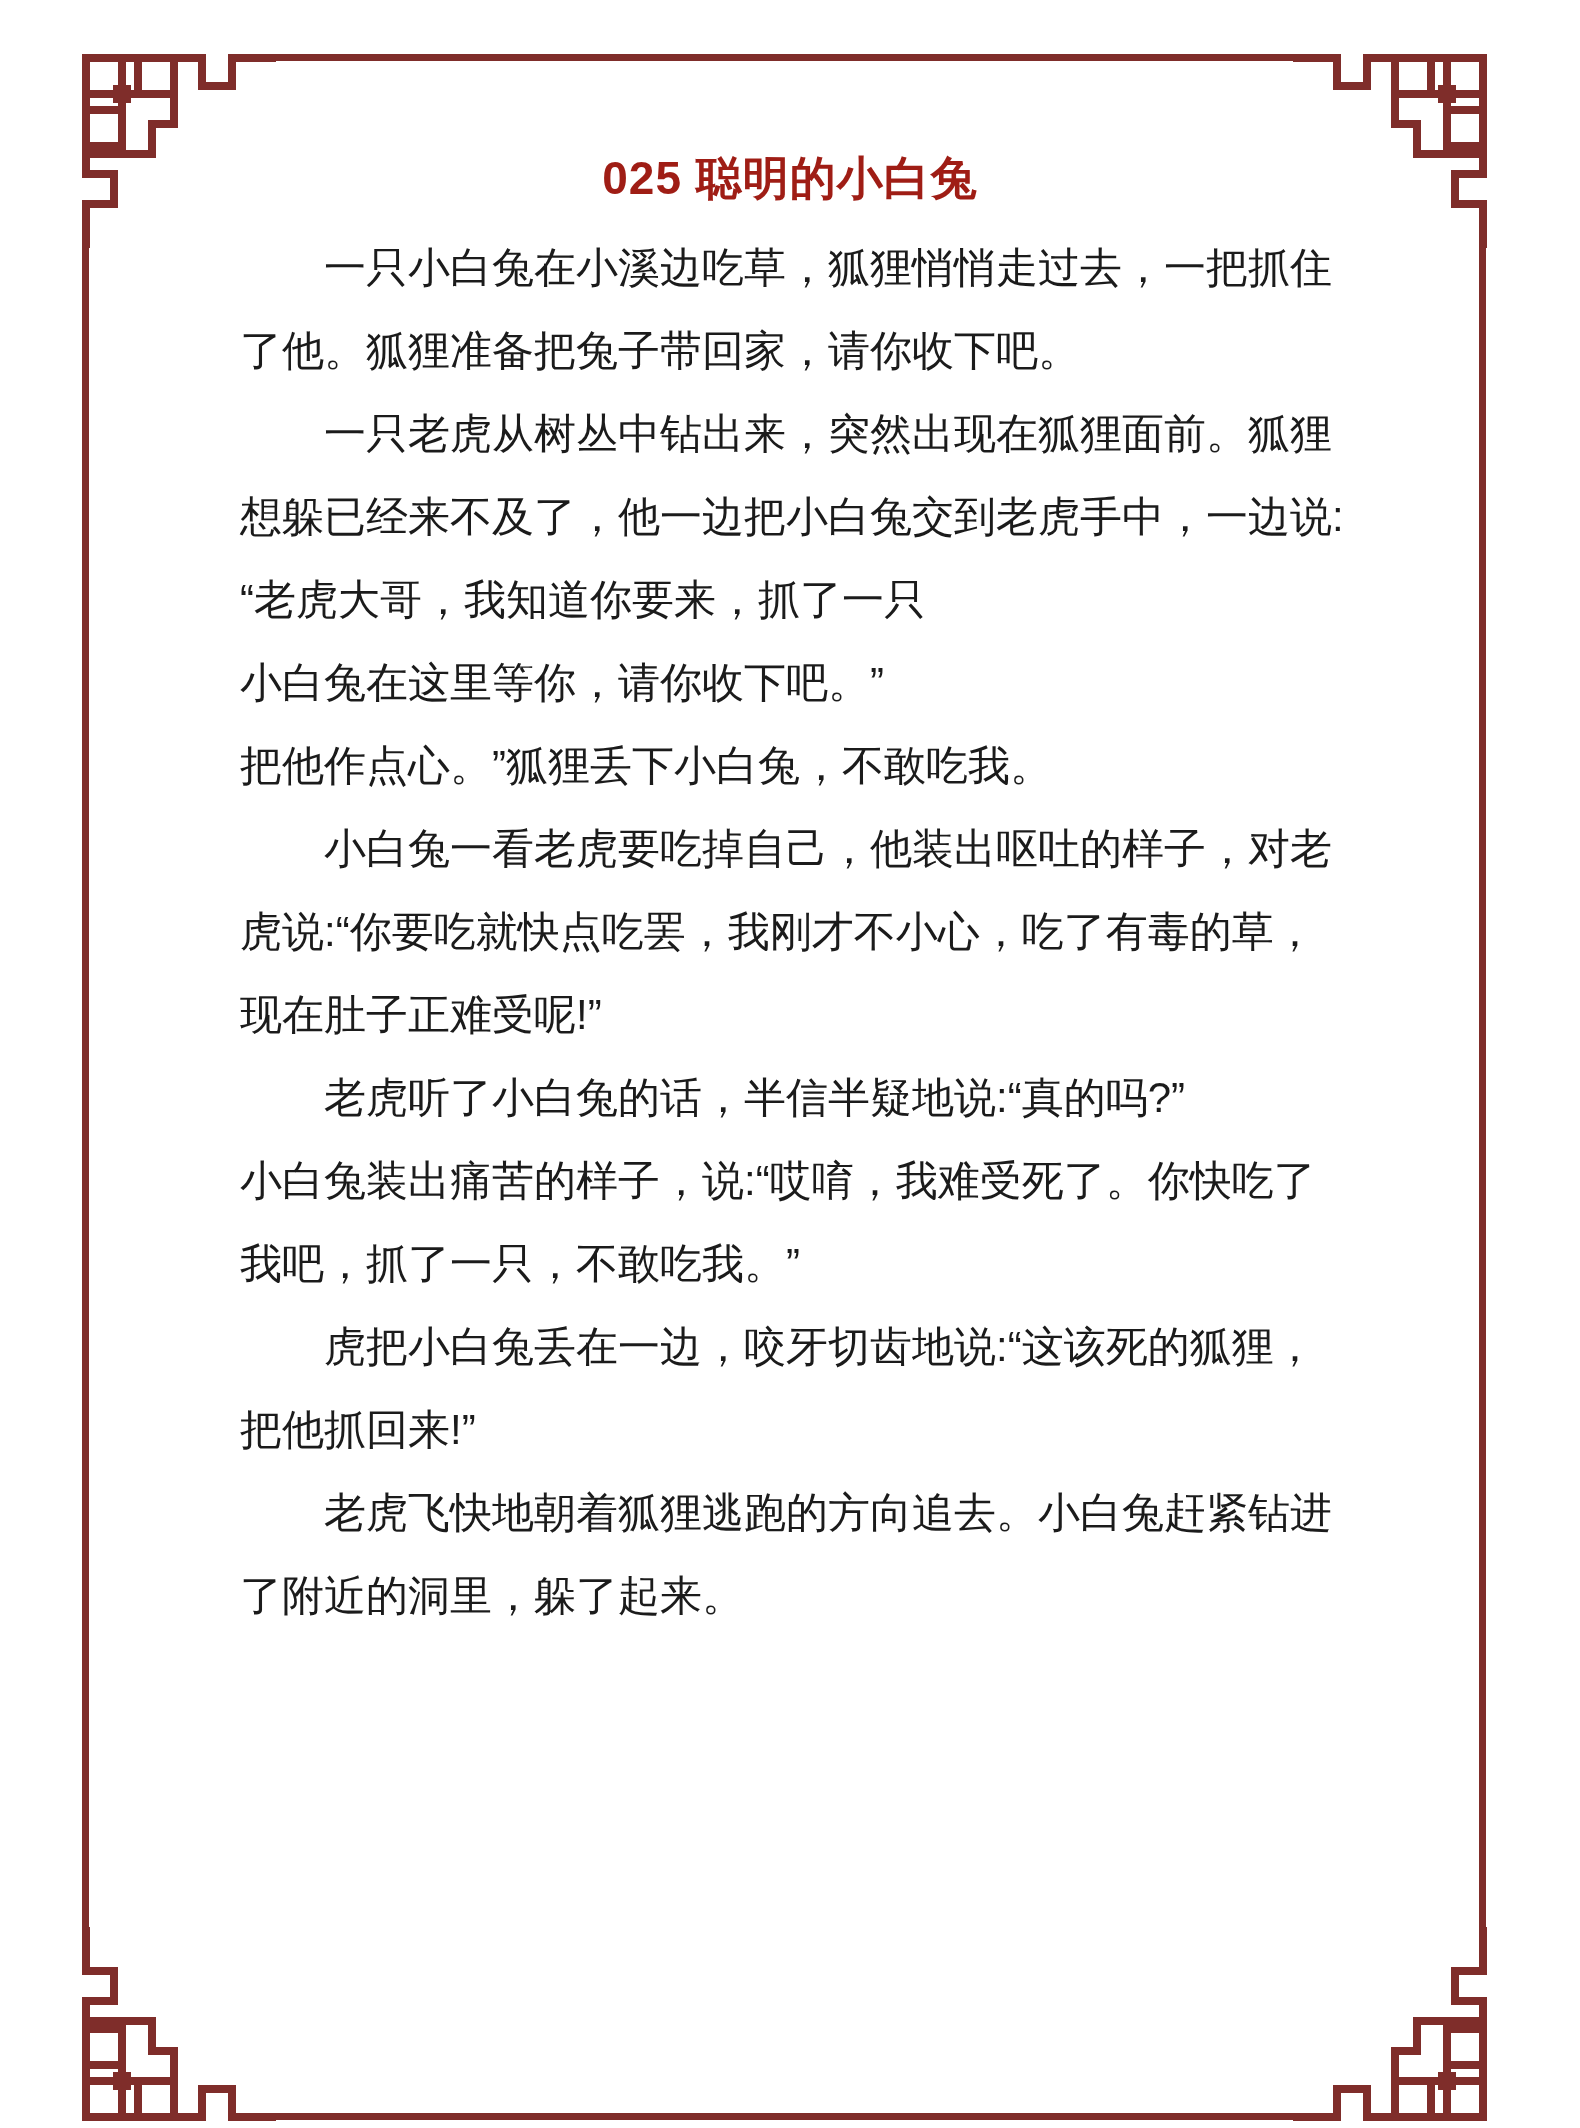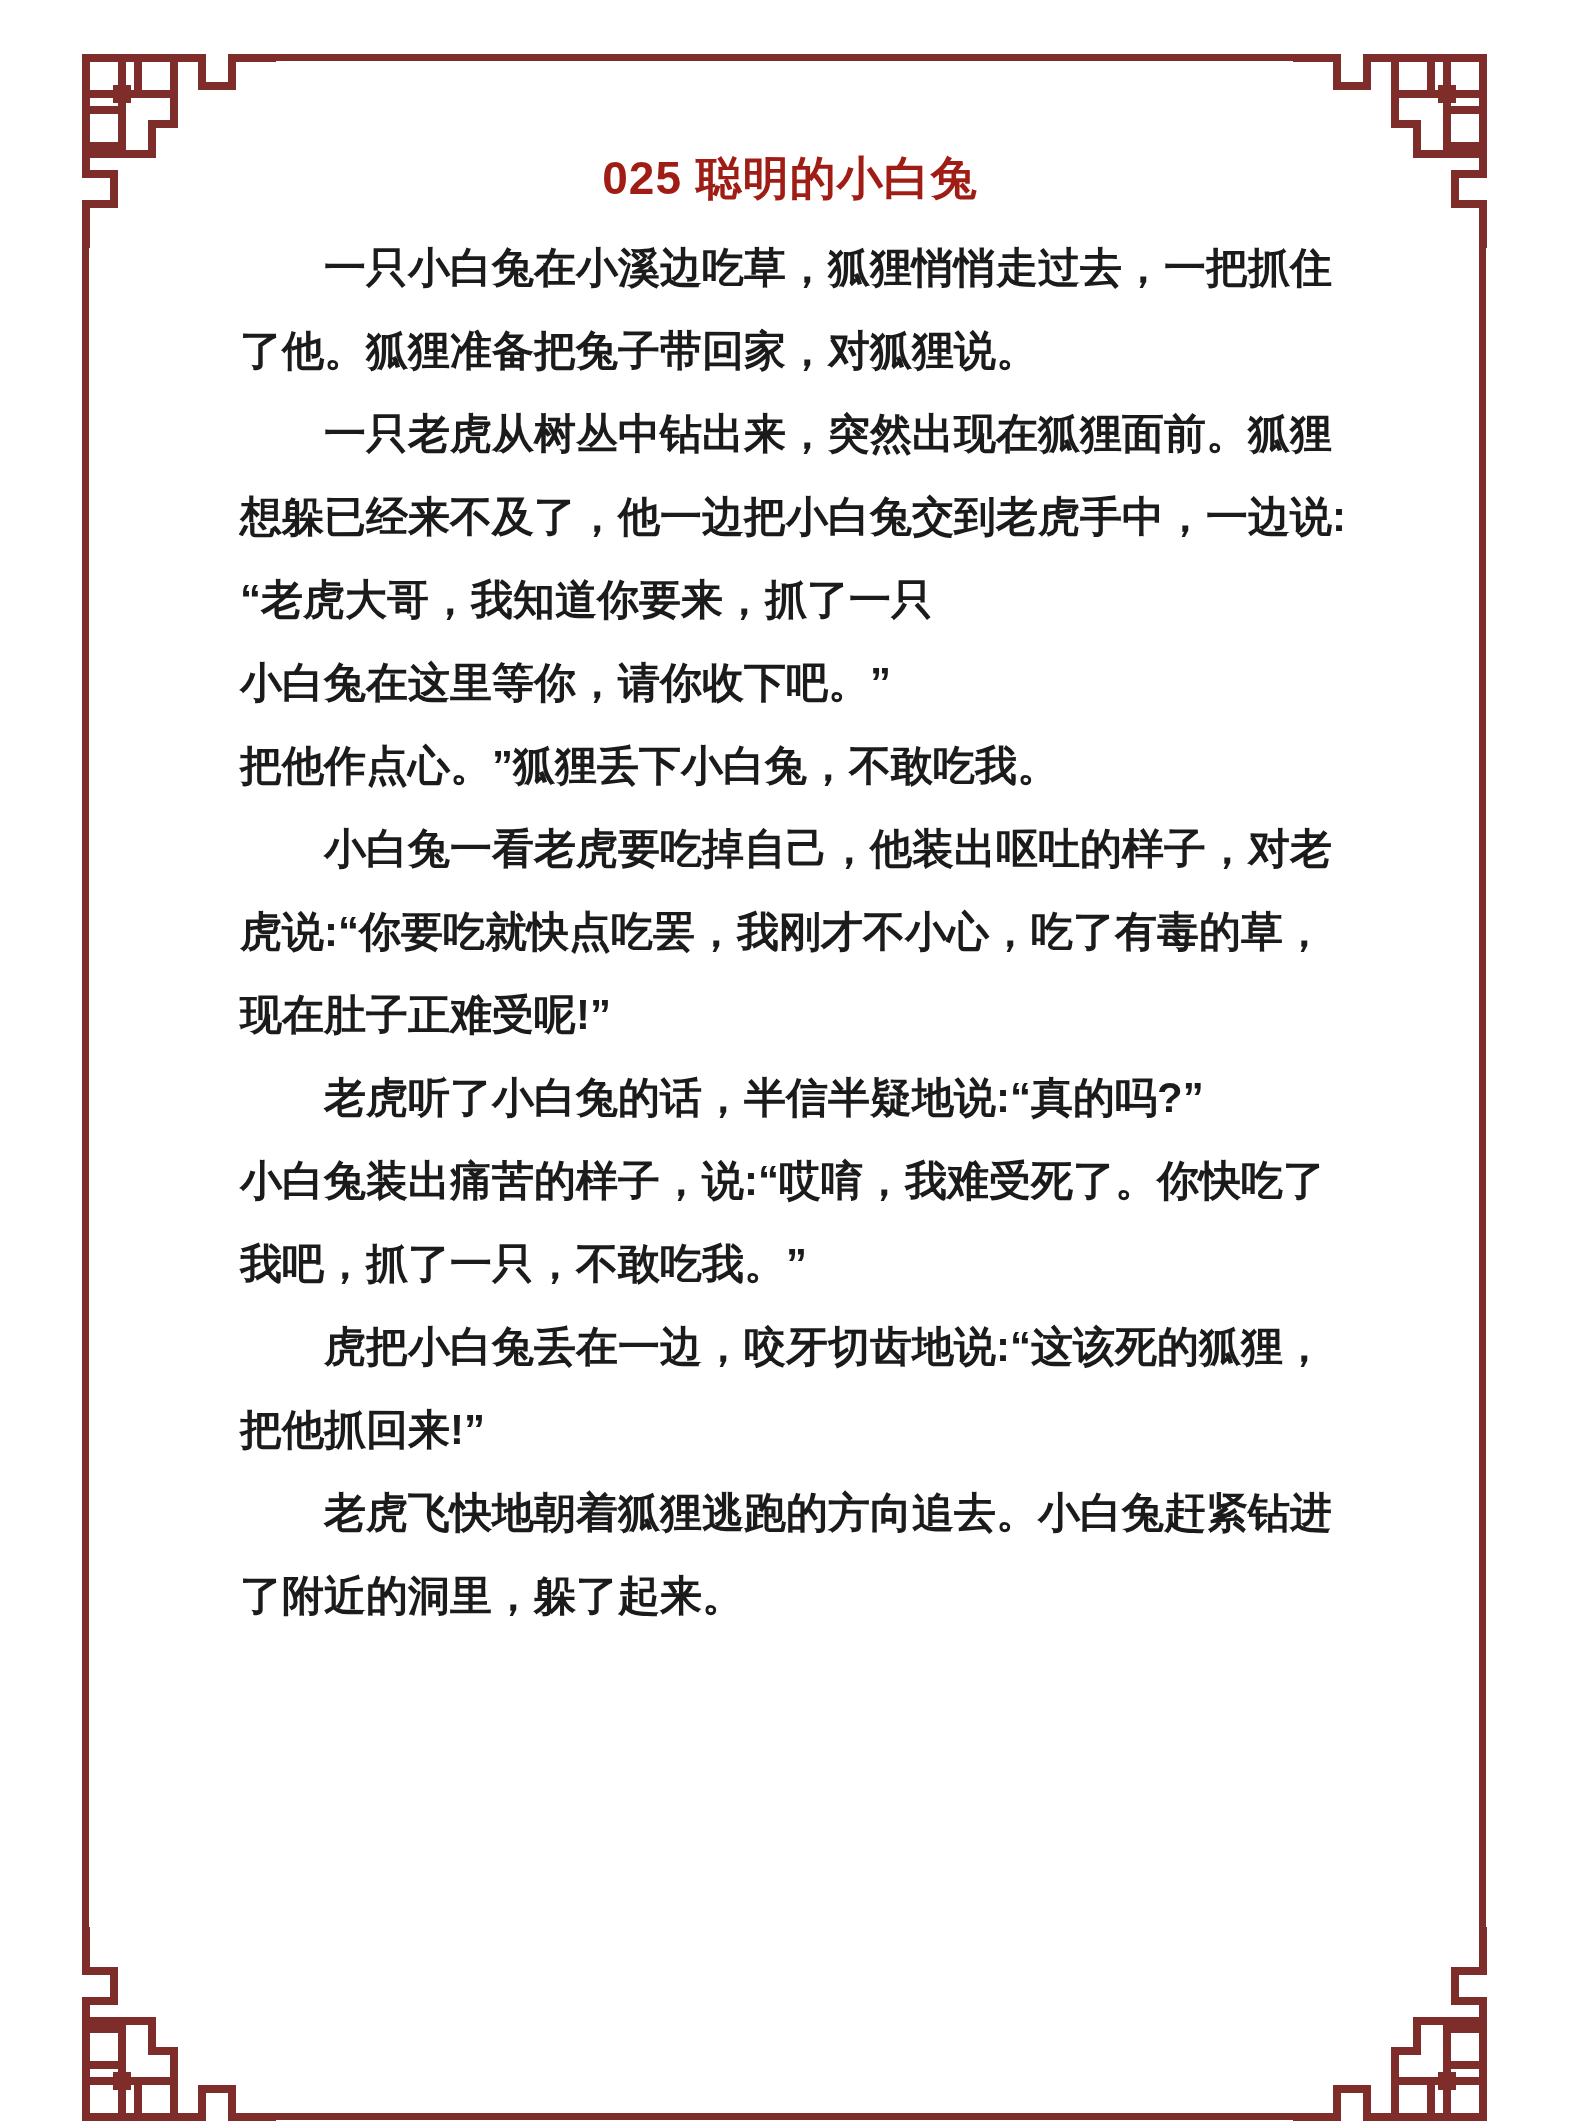--- a/index.html
+++ b/index.html
@@ -44,21 +44,21 @@
     letter-spacing: 1px;
   }
 
   
   .story {
     position: absolute;
     left: 240px; top: 226px;
     width: 1115px;
     font-size: 42px;
     line-height: 83px;
-    font-weight: bold;
+    font-weight: normal;
     color: #1b1b1b;
     white-space: nowrap;
   }
   .story-line { height: 83px; }
   .story-line.indent { padding-left: 84px; }
 </style>
 </head>
 <body>
 
 <div class="page">
@@ -119,21 +119,21 @@
       <path d="M118,66 V96 H96 V126 H30"></path>
       <rect x="57" y="57" width="18" height="18"></rect>
     </svg>
   </div>
 
   <div class="title">025 聪明的小白兔</div>
 
   <div class="story">
 
   <div class="story-line indent">一只小白兔在小溪边吃草，狐狸悄悄走过去，一把抓住</div>
-      <div class="story-line">了他。狐狸准备把兔子带回家，对狐狸说。</div>
+      <div class="story-line">了他。狐狸准备把兔子带回家，请你收下吧。</div>
       <div class="story-line indent">一只老虎从树丛中钻出来，突然出现在狐狸面前。狐狸</div>
       <div class="story-line">想躲已经来不及了，他一边把小白兔交到老虎手中，一边说:</div>
       <div class="story-line">“老虎大哥，我知道你要来，抓了一只</div>
       <div class="story-line">小白兔在这里等你，请你收下吧。”</div>
       <div class="story-line">把他作点心。”狐狸丢下小白兔，不敢吃我。</div>
       <div class="story-line indent">小白兔一看老虎要吃掉自己，他装出呕吐的样子，对老</div>
       <div class="story-line">虎说:“你要吃就快点吃罢，我刚才不小心，吃了有毒的草，</div>
       <div class="story-line">现在肚子正难受呢!”</div>
       <div class="story-line indent">老虎听了小白兔的话，半信半疑地说:“真的吗?”</div>
       <div class="story-line">小白兔装出痛苦的样子，说:“哎唷，我难受死了。你快吃了</div>

